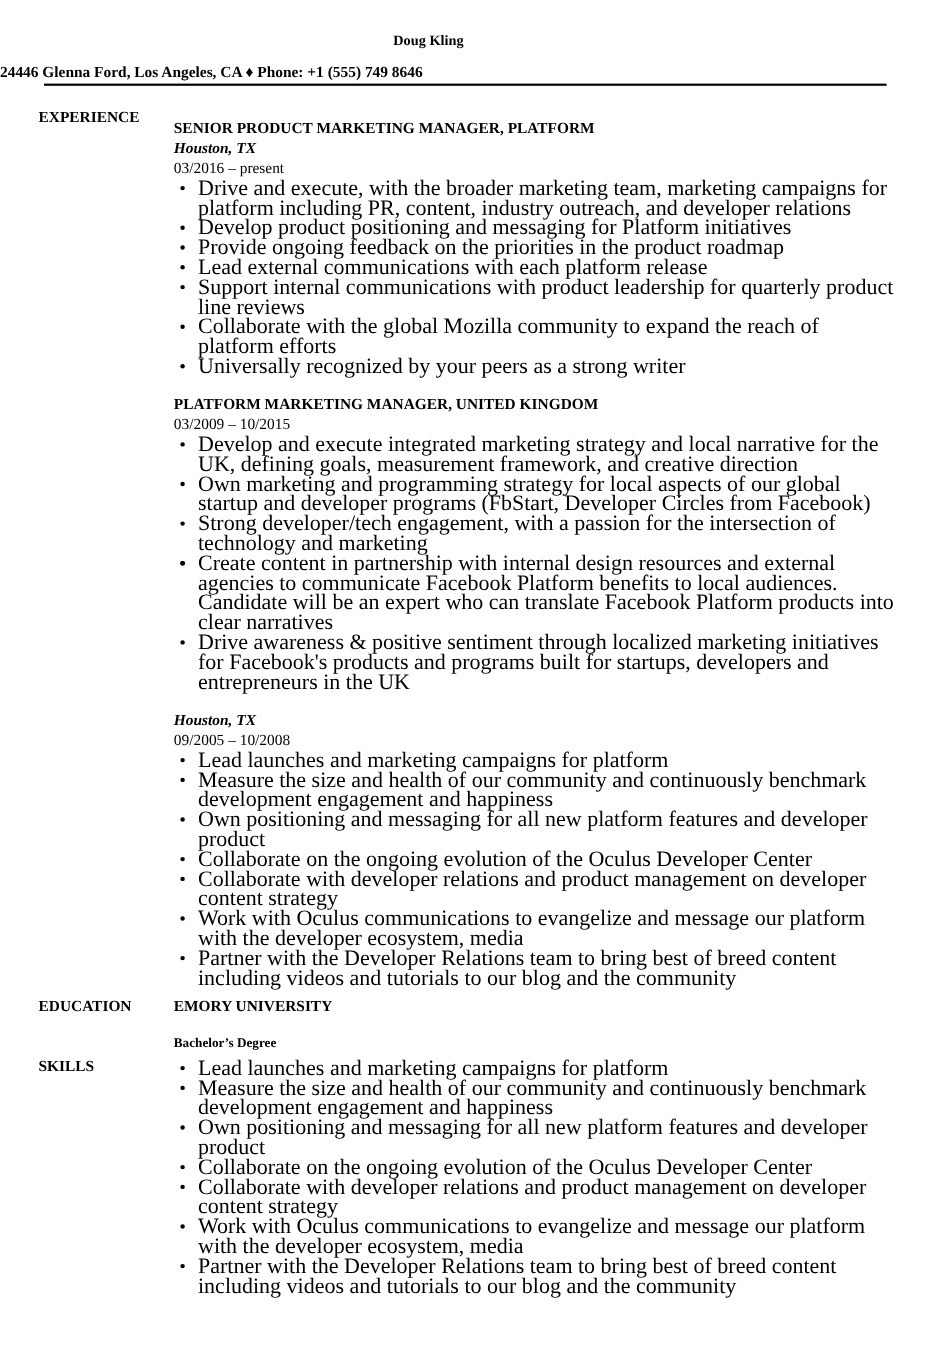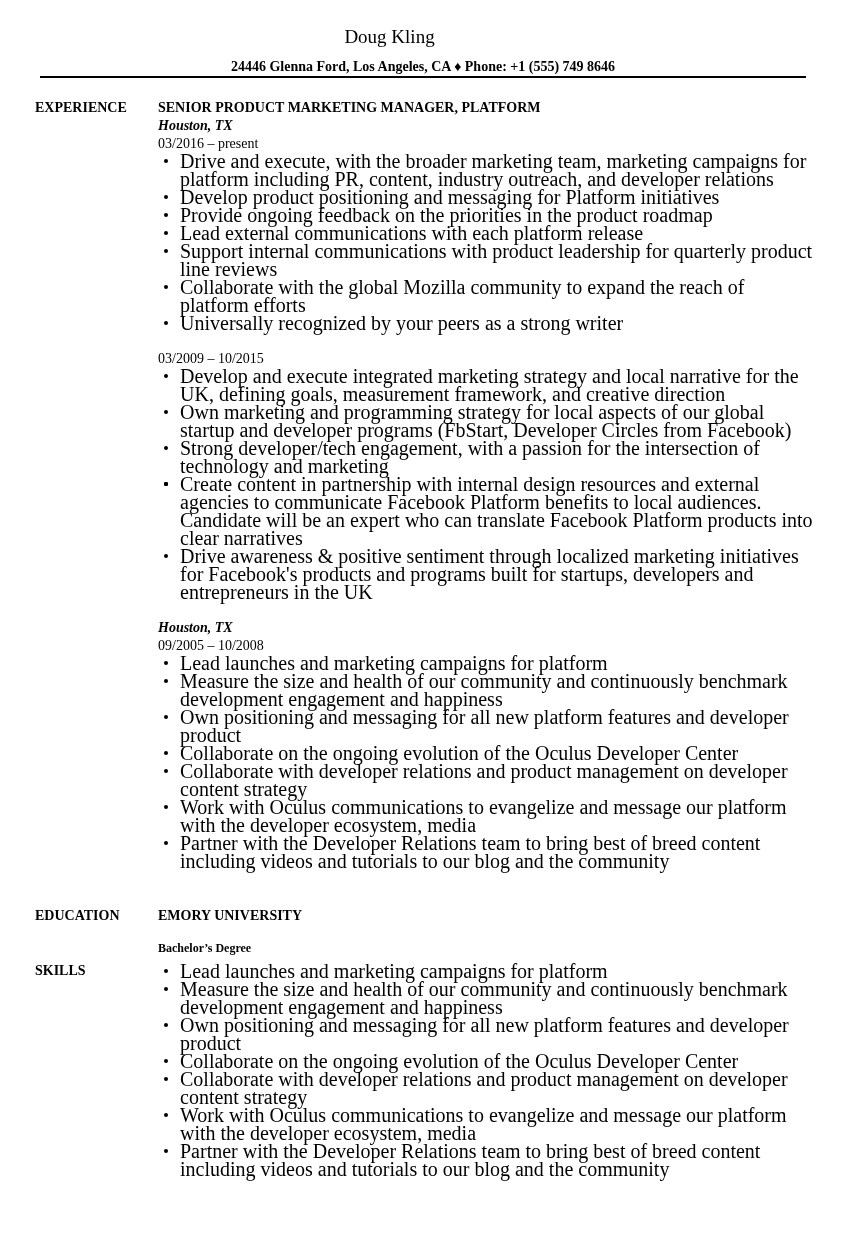--- a/index.html
+++ b/index.html
@@ -4,35 +4,35 @@
 <style>
   html, body { margin: 0; padding: 0; background: #ffffff; }
   body {
     width: 860px; height: 1240px; overflow: hidden;
     font-family: "Liberation Serif", "DejaVu Serif", serif;
     color: #000;
   }
   .page { position: relative; width: 860px; }
   .name {
     position: absolute; top: 24px; left: 0; width: 779px; text-align: center;
-    font-size: 19px; font-weight: normal; line-height: 26px;
+    font-size: 13px; font-weight: bold; line-height: 26px;
   }
   .contact {
-    position: absolute; top: 58px; left: 0; width: 846px; text-align: center;
+    position: absolute; top: 58px; left: 0; width: 846px; 
     font-size: 14px; font-weight: bold; line-height: 18px;
   }
   .rule {
     position: absolute; top: 76px; left: 40px; width: 766px; height: 2px; background: #000;
   }
   .section { position: absolute; left: 0; width: 860px; }
   .section-label {
     position: absolute; left: 35px; font-size: 14px; font-weight: bold; line-height: 18px;
   }
   .section-body { position: absolute; left: 158px; width: 660px; }
-  .job { margin-bottom: 18px; }
+  .job { margin-bottom: 18px; margin-top: 10px; }
   .job-title { font-size: 14px; font-weight: bold; line-height: 18px; }
   .job-loc { font-size: 14px; font-weight: bold; line-height: 18px; font-style: italic; }
   .job-date { font-size: 14px; line-height: 17px; }
   ul.bullets {
     list-style: none; margin: 0; padding: 0;
   }
   ul.bullets li {
     position: relative; padding-left: 22px; font-size: 20px; line-height: 18px;
   }
   ul.bullets li .dot {
@@ -64,20 +64,21 @@
             <li><span class="dot"></span><span>Drive and execute, with the broader marketing team, marketing campaigns for platform including PR, content, industry outreach, and developer relations</span></li>
             <li><span class="dot"></span><span>Develop product positioning and messaging for Platform initiatives</span></li>
             <li><span class="dot"></span><span>Provide ongoing feedback on the priorities in the product roadmap</span></li>
             <li><span class="dot"></span><span>Lead external communications with each platform release</span></li>
             <li><span class="dot"></span><span>Support internal communications with product leadership for quarterly product line reviews</span></li>
             <li><span class="dot"></span><span>Collaborate with the global Mozilla community to expand the reach of platform efforts</span></li>
             <li><span class="dot"></span><span>Universally recognized by your peers as a strong writer</span></li>
           </ul>
         </div>
         <div class="job">
+          <div class="job-title">PLATFORM MARKETING MANAGER, UNITED KINGDOM</div>
           <div class="job-date">03/2009 – 10/2015</div>
           <ul class="bullets">
             <li><span class="dot"></span><span>Develop and execute integrated marketing strategy and local narrative for the UK, defining goals, measurement framework, and creative direction</span></li>
             <li><span class="dot"></span><span>Own marketing and programming strategy for local aspects of our global startup and developer programs (FbStart, Developer Circles from Facebook)</span></li>
             <li><span class="dot"></span><span>Strong developer/tech engagement, with a passion for the intersection of technology and marketing</span></li>
             <li><span class="dot"></span></li>
             <li><span class="dot"></span></li>
             <li><span class="dot"></span><span>Create content in partnership with internal design resources and external agencies to communicate Facebook Platform benefits to local audiences. Candidate will be an expert who can translate Facebook Platform products into clear narratives</span></li>
             <li><span class="dot"></span><span>Drive awareness &amp; positive sentiment through localized marketing initiatives for Facebook's products and programs built for startups, developers and entrepreneurs in the UK</span></li>
           </ul>

